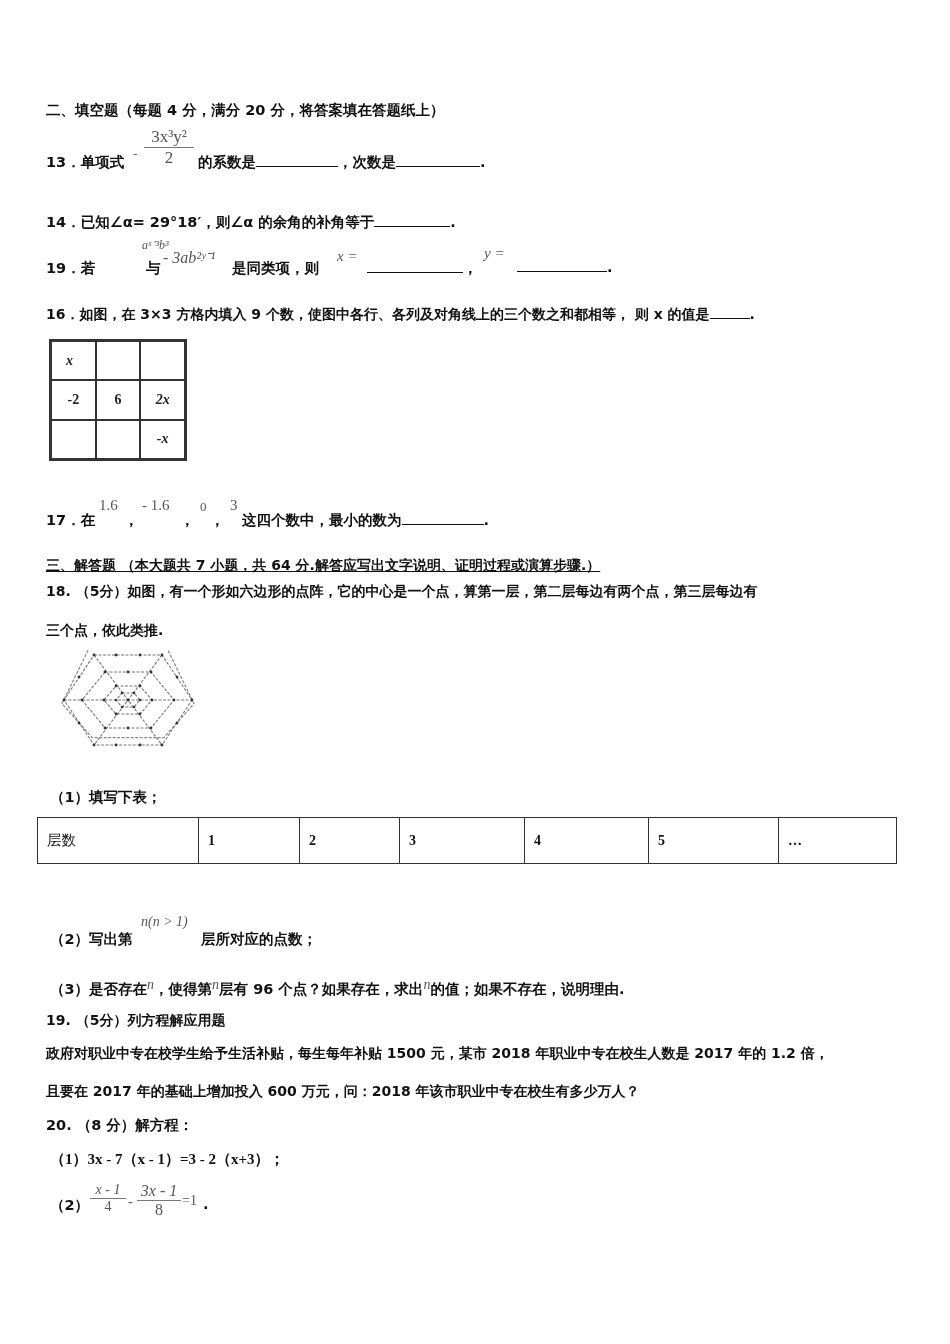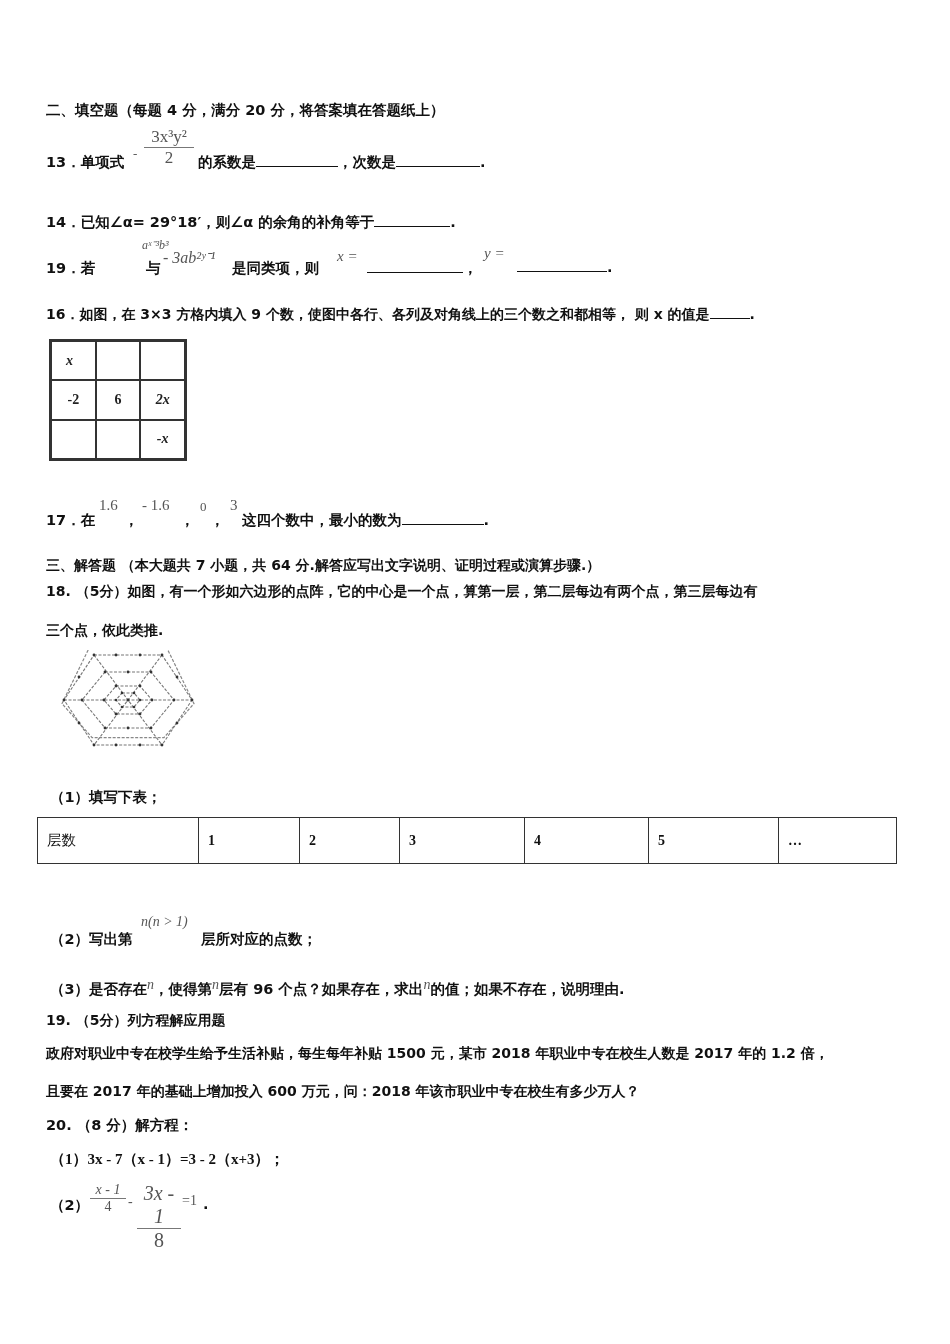--- a/index.html
+++ b/index.html
@@ -85,21 +85,21 @@
 <div class="line" style="left:124px;top:511px;">，</div>
 <div class="sup math-up" style="left:142px;top:497px;font-size:15px;">- 1.6</div>
 <div class="line" style="left:180px;top:511px;">，</div>
 <div class="sup math-up" style="left:200px;top:499px;font-size:13px;">0</div>
 <div class="line" style="left:210px;top:511px;">，</div>
 <div class="sup math-up" style="left:230px;top:497px;font-size:15px;">3</div>
 <div class="line" style="left:242px;top:511px;">
   <span>这四个数中，最小的数为</span><span class="blank" style="width:82px;"></span><span>.</span>
 </div>
 
-<div class="line" style="top:557px;font-size:14px;">三、解答题 （本大题共 7 小题，共 64 分.解答应写出文字说明、证明过程或演算步骤.）</div>
+<div class="line" style="top:557px;font-size:14px;text-decoration:underline;">三、解答题 （本大题共 7 小题，共 64 分.解答应写出文字说明、证明过程或演算步骤.）</div>
 
 <div class="line" style="top:583px;font-size:14px;text-align:center;">18. （5分）如图，有一个形如六边形的点阵，它的中心是一个点，算第一层，第二层每边有两个点，第三层每边有</div>
 <div class="line" style="top:622px;font-size:14px;">三个点，依此类推.</div>
 
 <svg style="position:absolute;left:58px;top:650px;" width="140" height="100" viewBox="0 0 140 100">
   <g fill="none" stroke="#888" stroke-width="1.2" stroke-dasharray="3,1.5">
     <polygon points="34,2 106,2 136,60 106,92 34,92 4,60" transform="translate(0,-10) scale(1,1.06)"></polygon>
   </g>
   <g fill="none" stroke="#777" stroke-width="1.1" stroke-dasharray="3,1.5">
     <polygon points="36,5 104,5 134,50 104,95 36,95 6,50"></polygon>
@@ -179,19 +179,19 @@
 
 <div class="line" style="top:1116px;">20. （8 分）解方程：</div>
 <div class="line" style="left:50px;top:1150px;font-family:Liberation Serif, serif;font-size:15px;">（1）3x - 7（x - 1）=3 - 2（x+3）；</div>
 <div class="line" style="left:50px;top:1196px;">（2）</div>
 <div class="frac" style="left:90px;top:1182px;font-size:14px;width:36px;">
   <span class="num" style="font-style:italic;">x - 1</span>
   <span class="bar"></span>
   <span class="den">4</span>
 </div>
 <div class="sup" style="left:128px;top:1194px;font-size:14px;">-</div>
-<div class="frac" style="left:137px;top:1182px;font-size:20px;width:44px;">
+<div class="frac" style="left:137px;top:1182px;font-size:16px;width:44px;">
   <span class="num" style="font-style:italic;">3x - 1</span>
   <span class="bar"></span>
   <span class="den">8</span>
 </div>
 <div class="sup" style="left:182px;top:1193px;font-size:14px;">=1</div>
 <div class="line" style="left:203px;top:1196px;">.</div>
 
 </body></html>

